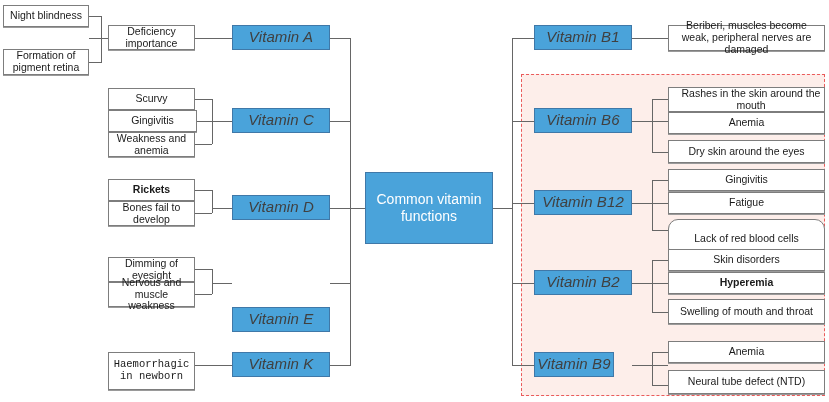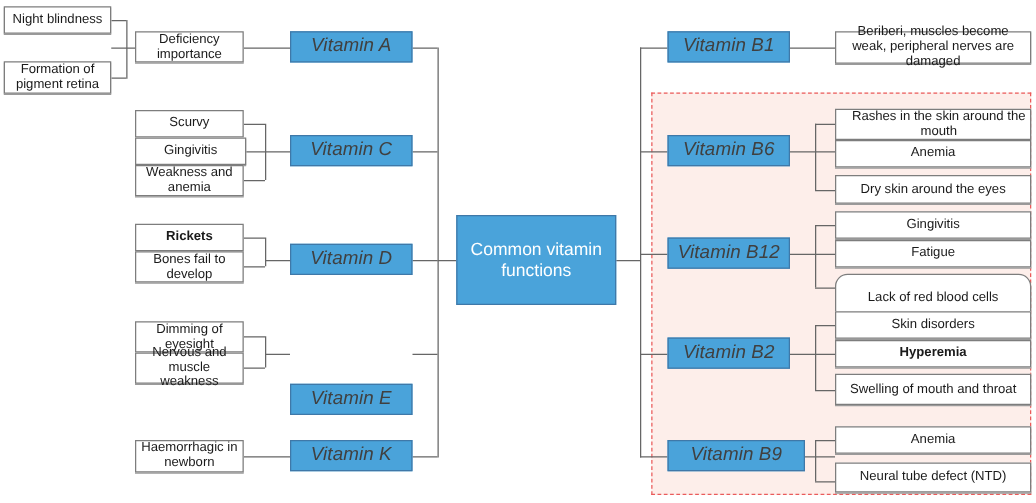--- a/index.html
+++ b/index.html
@@ -116,21 +116,21 @@
   <div class="node leaf" style="left:108px; top:282px; width:87px; height:25px;">Nervous and muscle weakness</div>
 
   <div class="ln lnh" style="left:195px; top:269px; width:17px;"></div>
   <div class="ln lnh" style="left:195px; top:294px; width:17px;"></div>
   <div class="ln lnv" style="left:212px; top:269px; height:25px;"></div>
   <div class="ln lnh" style="left:212px; top:283px; width:20px;"></div>
 
   <div class="node vit" style="left:232px; top:270px; width:98px; height:25px;margin-top:37px;">Vitamin E</div>
   <div class="ln lnh" style="left:330px; top:283px; width:20px;"></div>
 
-  <div class="node leaf" style="left:108px; top:352px; width:87px; height:26px;">Haemorrhagic in newborn</div>
+  <div class="node leaf" style="left:108px; top:352px; width:87px; height:38px;font-family:Liberation Mono, monospace;">Haemorrhagic in newborn</div>
   <div class="ln lnh" style="left:195px; top:365px; width:37px;"></div>
 
   <div class="node vit" style="left:232px; top:352px; width:98px; height:25px;">Vitamin K</div>
   <div class="ln lnh" style="left:330px; top:365px; width:20px;"></div>
 
   <div class="ln lnv" style="left:350px; top:38px; height:328px;"></div>
   <div class="ln lnh" style="left:350px; top:208px; width:15px;"></div>
 
   <div class="node center" style="left:365px; top:172px; width:128px; height:72px;">Common vitamin functions</div>
 
@@ -166,21 +166,21 @@
   <div class="node vit" style="left:534px; top:270px; width:98px; height:25px;">Vitamin B2</div>
   <div class="ln lnh" style="left:632px; top:283px; width:36px;"></div>
   <div class="ln lnv" style="left:652px; top:260px; height:52px;"></div>
   <div class="ln lnh" style="left:652px; top:260px; width:16px;"></div>
   <div class="ln lnh" style="left:652px; top:312px; width:16px;"></div>
   <div class="node leaf" style="left:668px; top:249px; width:157px; height:22px;">Skin disorders</div>
   <div class="node leaf" style="left:668px; top:272px; width:157px; height:22px;font-weight:bold;">Hyperemia</div>
   <div class="node leaf" style="left:668px; top:299px; width:157px; height:25px;">Swelling of mouth and throat</div>
 
   <div class="ln lnh" style="left:512px; top:365px; width:22px;"></div>
-  <div class="node vit" style="left:534px; top:352px; width:110px; height:25px;">Vitamin B9</div>
+  <div class="node vit" style="left:534px; top:352px; width:80px; height:25px;">Vitamin B9</div>
   <div class="ln lnh" style="left:632px; top:365px; width:36px;"></div>
   <div class="ln lnv" style="left:652px; top:352px; height:33px;"></div>
   <div class="ln lnh" style="left:652px; top:352px; width:16px;"></div>
   <div class="ln lnh" style="left:652px; top:385px; width:16px;"></div>
   <div class="node leaf" style="left:668px; top:341px; width:157px; height:22px;">Anemia</div>
   <div class="node leaf" style="left:668px; top:370px; width:157px; height:24px;">Neural tube defect (NTD)</div>
 
 </div>
 
 </body></html>

